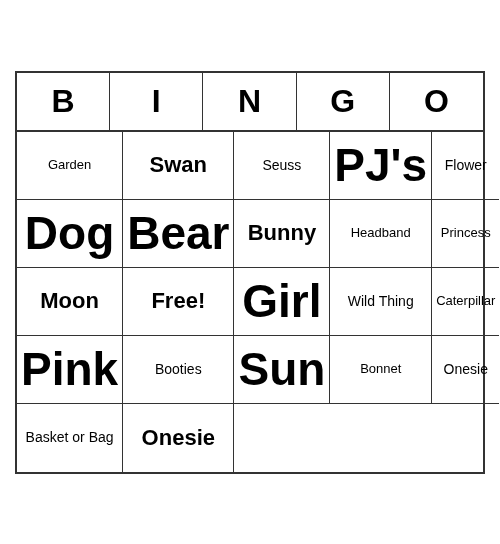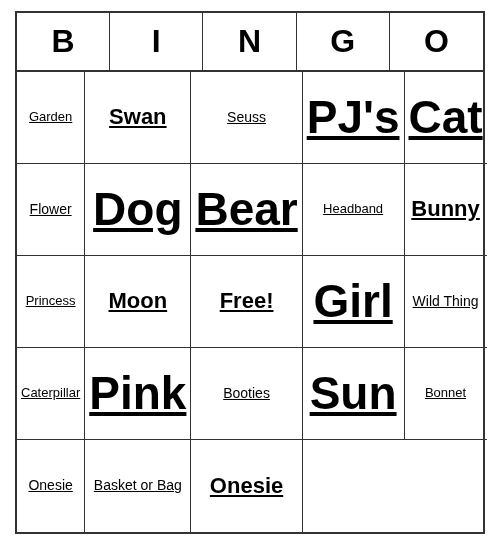--- a/index.html
+++ b/index.html
@@ -43,27 +43,26 @@
 
     .bingo-grid {
       display: grid;
       grid-template-columns: repeat(5, 1fr);
       grid-template-rows: repeat(5, 1fr);
     }
 
     .bingo-cell {
       border-right: 1px solid #333;
       border-bottom: 1px solid #333;
-      height: 92px;
+      height: 68px;
       display: flex;
       align-items: center;
       justify-content: center;
       text-align: center;
       padding: 4px;
-      text-decoration: underline;
     }
 
     .bingo-cell:nth-child(5n) {
       border-right: none;
     }
 
     .bingo-cell:nth-child(n+21) {
       border-bottom: none;
     }
 
@@ -108,36 +107,33 @@
       <div class="bingo-cell">
         <span class="size-lg">Swan</span>
       </div>
       <div class="bingo-cell">
         <span class="size-md">Seuss</span>
       </div>
       <div class="bingo-cell">
         <span class="size-xl">PJ's</span>
       </div>
       <div class="bingo-cell">
-        <span class="size-xl">Cat</span>
-      </div>
-      <div class="bingo-cell">
         <span class="size-md">Flower</span>
       </div>
       <div class="bingo-cell">
         <span class="size-xl">Dog</span>
       </div>
       <div class="bingo-cell">
         <span class="size-xl">Bear</span>
       </div>
       <div class="bingo-cell">
-        <span class="size-sm">Headband</span>
+        <span class="size-lg">Bunny</span>
       </div>
       <div class="bingo-cell">
-        <span class="size-lg">Bunny</span>
+        <span class="size-sm">Headband</span>
       </div>
       <div class="bingo-cell">
         <span class="size-sm">Princess</span>
       </div>
       <div class="bingo-cell">
         <span class="size-lg">Moon</span>
       </div>
       <div class="bingo-cell">
         <span class="size-lg">Free!</span>
       </div>

